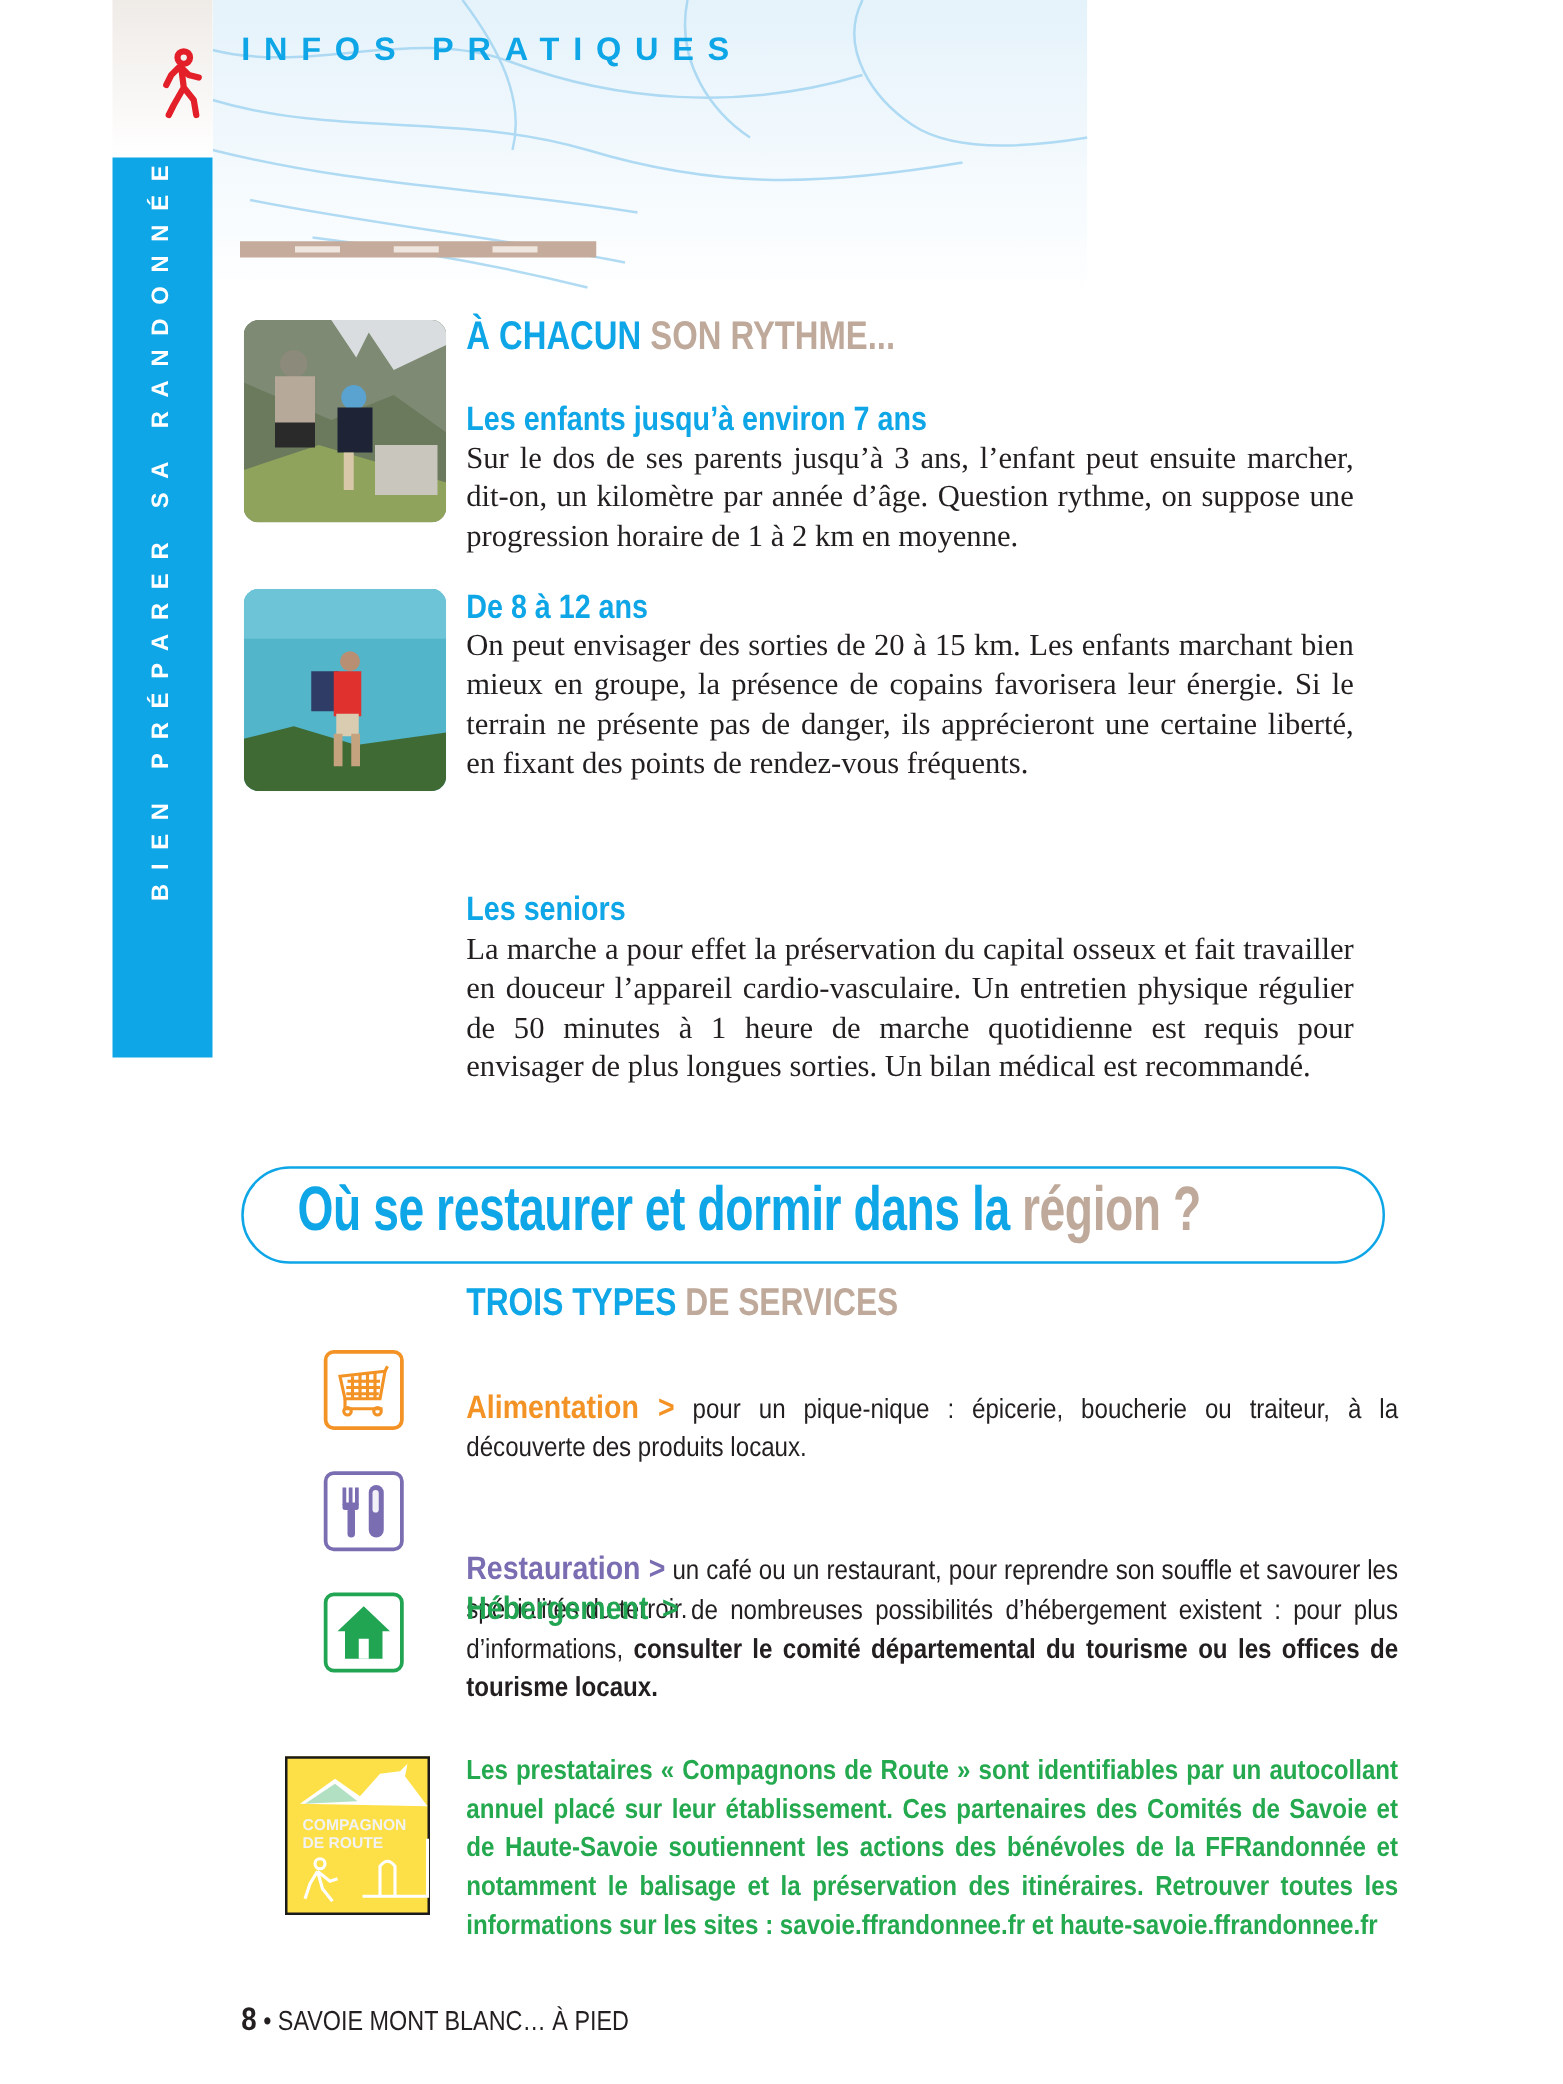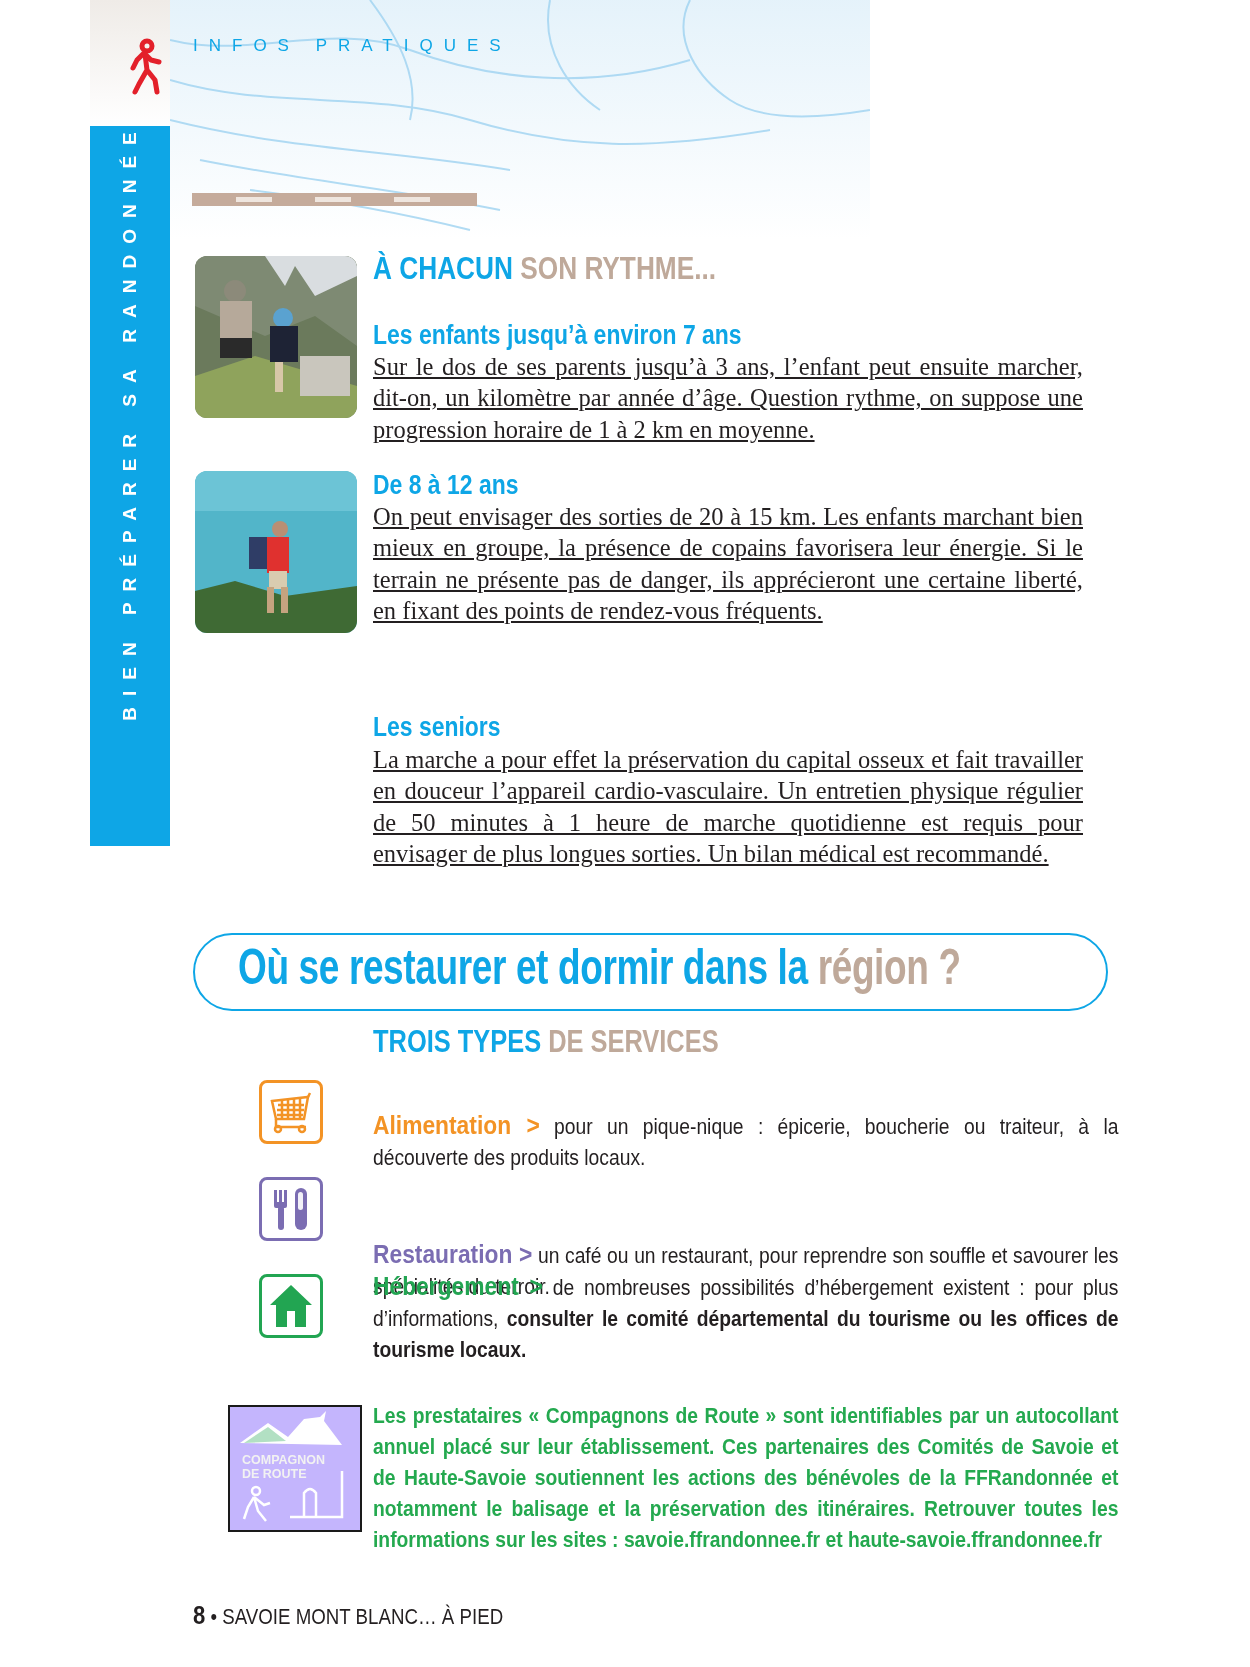--- a/index.html
+++ b/index.html
@@ -7,45 +7,45 @@
          font-family:"Liberation Sans", sans-serif; }
   .bg-map { position:absolute; left:170px; top:0; width:700px; height:240px; overflow:hidden; }
   .side-top { position:absolute; left:90px; top:0; width:80px; height:126px;
               background:linear-gradient(#efebe7, #ffffff); }
   .side-band { position:absolute; left:90px; top:126px; width:80px; height:720px; background:#0ea6e6; }
   .side-text { position:absolute; left:90px; top:126px; width:80px; height:590px; display:flex;
                align-items:center; justify-content:center; }
   .side-text span { transform:rotate(-90deg); white-space:nowrap; color:#ffffff; font-weight:bold;
                     font-size:19px; letter-spacing:11px; }
   .hiker-icon { position:absolute; left:125px; top:38px; width:42px; height:58px; }
-  .kicker { position:absolute; left:193px; top:36px; color:#0ea6e6; font-weight:normal; font-size:17px;
+  .kicker { position:absolute; left:193px; top:24px; color:#0ea6e6; font-weight:bold; font-size:26px;
             letter-spacing:11px; }
   .divider-bar { position:absolute; left:192px; top:193px; width:285px; height:13px; background:#c5ab9b; }
   .divider-bar i { position:absolute; top:4px; width:36px; height:5px; background:#efe6df; }
   .photo { position:absolute; left:195px; width:162px; height:162px; border-radius:12px; overflow:hidden; }
   .condensed { font-family:"Liberation Sans Narrow","Liberation Sans", sans-serif; }
   .h-section { position:absolute; left:373px; font-weight:bold; font-size:32px; transform:scaleX(0.82);
                transform-origin:left; white-space:nowrap; }
   .blue { color:#0ea6e6; }
   .taupe { color:#bfa99a; }
   .subhead { position:absolute; left:373px; color:#0ea6e6; font-weight:bold; font-size:27px;
              transform:scaleX(0.85); transform-origin:left; white-space:nowrap; }
   .body-text { position:absolute; left:373px; width:710px; font-family:"Liberation Serif", serif;
-               font-size:24.5px; line-height:31.3px; color:#231f20; text-align:justify;text-decoration:underline; }
+               font-size:24.5px; line-height:31.3px; color:#231f20; text-align:justify; }
   .pill { position:absolute; left:193px; top:933px; width:915px; height:78px; border:2px solid #0ea6e6;
           border-radius:40px; box-sizing:border-box; }
   .pill-title { position:absolute; left:238px; top:938px; font-weight:bold; font-size:50px; white-space:nowrap;
                 transform:scaleX(0.74); transform-origin:left; letter-spacing:-0.5px; }
   .svc-icon { position:absolute; left:259px; width:64px; height:64px; box-sizing:border-box; border:3px solid;
               border-radius:8px; }
   .svc-text { position:absolute; left:373px; width:745px; font-size:22px; line-height:31px; color:#231f20;
               text-align:justify; }
   .svc-label { font-weight:bold; font-size:26px; }
   .svc-body-wrap { width:850px; transform:scaleX(0.877); transform-origin:left top; text-align:justify; }
-  .cr-logo { position:absolute; left:228px; top:1405px; width:134px; height:127px; background:#c4b5fd;
+  .cr-logo { position:absolute; left:228px; top:1405px; width:116px; height:127px; background:#fde047;
              border:2px solid #1a1a1a; box-sizing:border-box; }
   .cr-text-wrap { position:absolute; left:373px; top:1400px; width:850px; transform:scaleX(0.877);
                   transform-origin:left top; color:#24a94f; font-weight:bold; font-size:22px; line-height:31px;
                   text-align:justify; }
   .footer { position:absolute; left:193px; top:1600px; font-size:22px; color:#231f20; white-space:nowrap;
             transform:scaleX(0.85); transform-origin:left; }
   .footer b { font-size:26px; font-weight:900; }
 </style>
 </head>
 <body>

